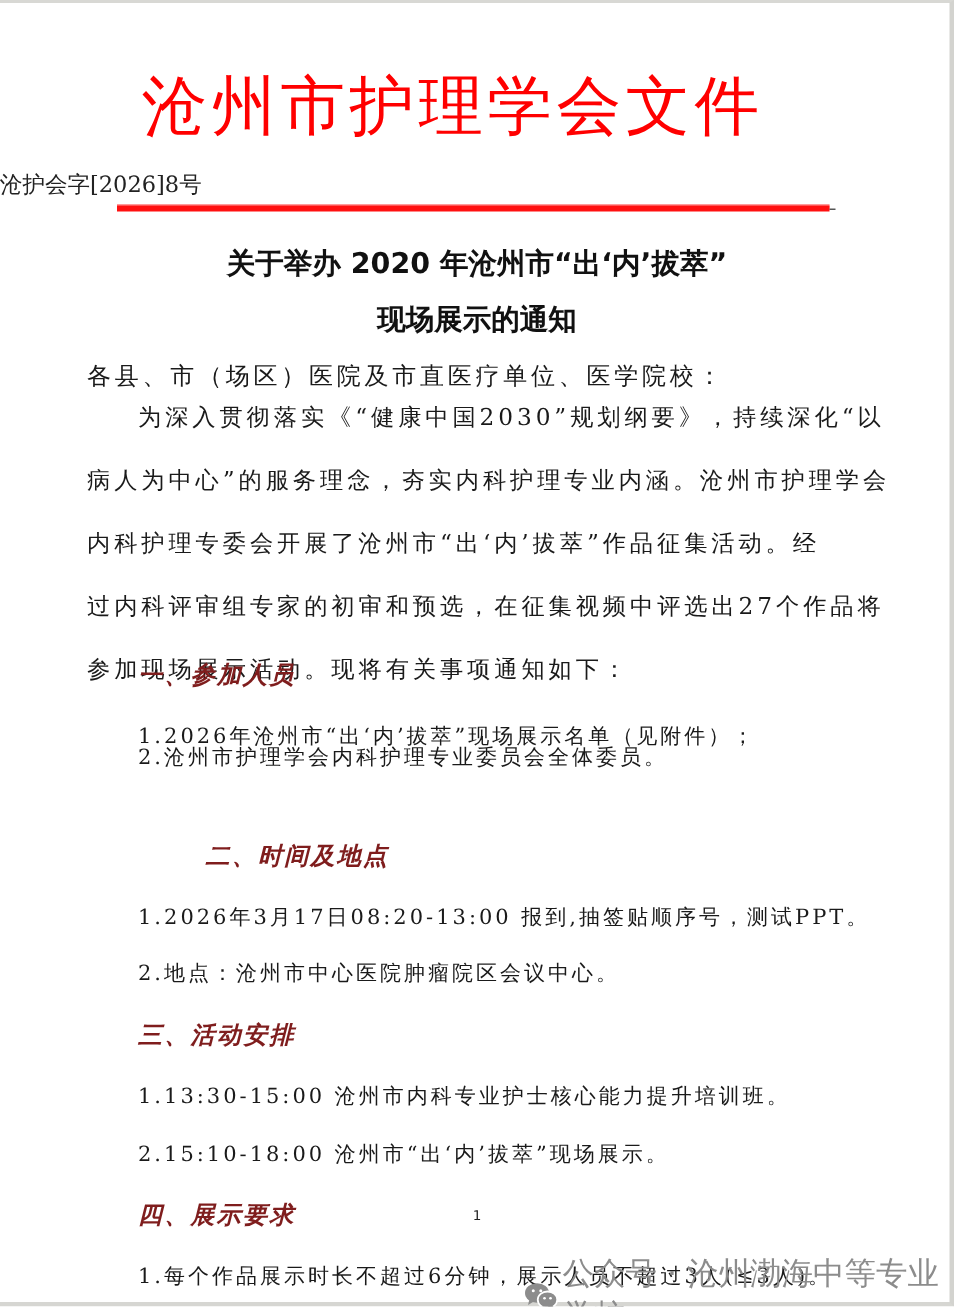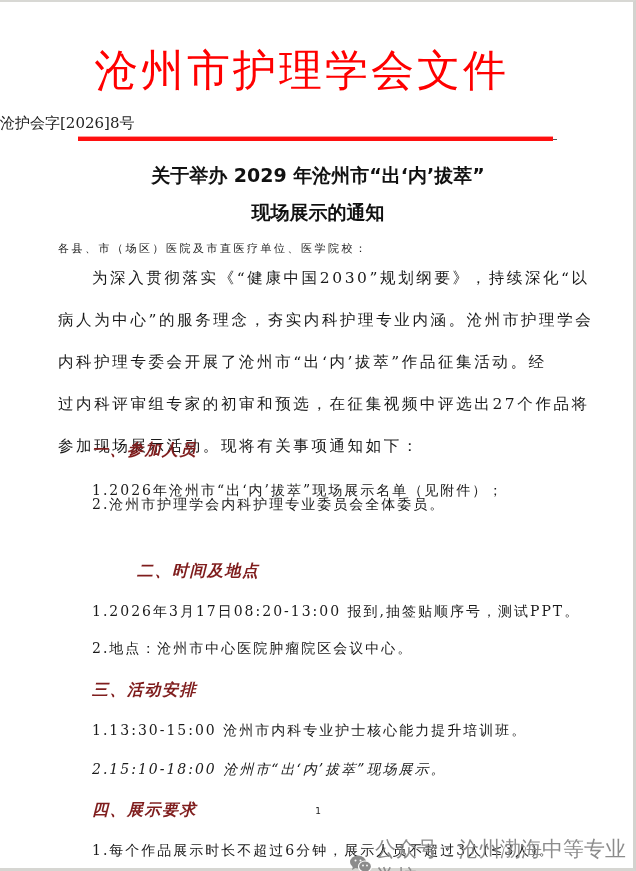--- a/index.html
+++ b/index.html
@@ -27,21 +27,21 @@
   .red-rule-tail {
     position: absolute; left: 553px; top: 139px; width: 4px; height: 1px; background: #555;
   }
   .notice-title {
     position: absolute; left: 0; width: 636px; text-align: center; font-size: 19px; font-weight: bold;
     font-family: "DejaVu Sans", sans-serif; color: #111;
   }
   .t1 { top: 163px; }
   .t2 { top: 200px; }
   .salutation {
-    position: absolute; left: 58px; top: 241px; font-size: 11px; letter-spacing: 2.5px;
+    position: absolute; left: 58px; top: 241px; font-size: 16px; letter-spacing: 2.5px;
   }
   .body-line {
     position: absolute; left: 58px; font-size: 15.5px; letter-spacing: 2.6px; white-space: nowrap; text-align: right;
   }
   .indent { left: 92px; }
   .section-heading {
     position: absolute; left: 92px; font-size: 16px; font-weight: bold; letter-spacing: 1.5px;
     font-family: "DejaVu Sans", sans-serif; color: #7f1d1d; font-style: italic;
   }
   .item {
@@ -60,42 +60,42 @@
 </head>
 <body>
 
 <div class="page-border"></div>
 
 <div class="header-title">沧州市护理学会文件</div>
 <div class="doc-number">沧护会字[2026]8号</div>
 <div class="red-rule"></div>
 <div class="red-rule-tail"></div>
 
-<div class="notice-title t1">关于举办 2029 年沧州市“出‘内’拔萃”</div>
+<div class="notice-title t1">关于举办 2020 年沧州市“出‘内’拔萃”</div>
 <div class="notice-title t2">现场展示的通知</div>
 
 <div class="salutation">各县、市（场区）医院及市直医疗单位、医学院校：</div>
 
 <div class="body-line indent" style="top:268px;">为深入贯彻落实《“健康中国2030”规划纲要》，持续深化“以</div>
 <div class="body-line" style="top:310px;">病人为中心”的服务理念，夯实内科护理专业内涵。沧州市护理学会</div>
 <div class="body-line" style="top:352px;">内科护理专委会开展了沧州市“出‘内’拔萃”作品征集活动。经</div>
 <div class="body-line" style="top:394px;">过内科评审组专家的初审和预选，在征集视频中评选出27个作品将</div>
 <div class="body-line" style="top:436px;">参加现场展示活动。现将有关事项通知如下：</div>
 
 <div class="section-heading" style="top:440px;">一、参加人员</div>
 <div class="item" style="top:482px;">1.2026年沧州市“出‘内’拔萃”现场展示名单（见附件）；</div>
 <div class="item" style="top:496px;text-align:right;">2.沧州市护理学会内科护理专业委员会全体委员。</div>
 
 <div class="section-heading" style="top:561px;margin-left:45px;">二、时间及地点</div>
 <div class="item" style="top:603px;">1.2026年3月17日08:20-13:00 报到,抽签贴顺序号，测试PPT。</div>
 <div class="item" style="top:640px;text-align:center;">2.地点：沧州市中心医院肿瘤院区会议中心。</div>
 
 <div class="section-heading" style="top:680px;">三、活动安排</div>
 <div class="item" style="top:722px;">1.13:30-15:00 沧州市内科专业护士核心能力提升培训班。</div>
-<div class="item" style="top:761px;font-style:italic;">2.15:10-18:00 沧州市“出‘内’拔萃”现场展示。</div>
+<div class="item" style="top:761px;">2.15:10-18:00 沧州市“出‘内’拔萃”现场展示。</div>
 
 <div class="section-heading" style="top:800px;">四、展示要求</div>
 <div class="item" style="top:842px;">1.每个作品展示时长不超过6分钟，展示人员不超过3人(≤3人)。</div>
 
 <div class="page-number">1</div>
 
 <div class="watermark">
   <span class="wechat-icon">
     <svg width="22" height="18" viewBox="0 0 22 18">
       <ellipse cx="8" cy="7" rx="8" ry="6.5" fill="#8c8c8c"></ellipse>

